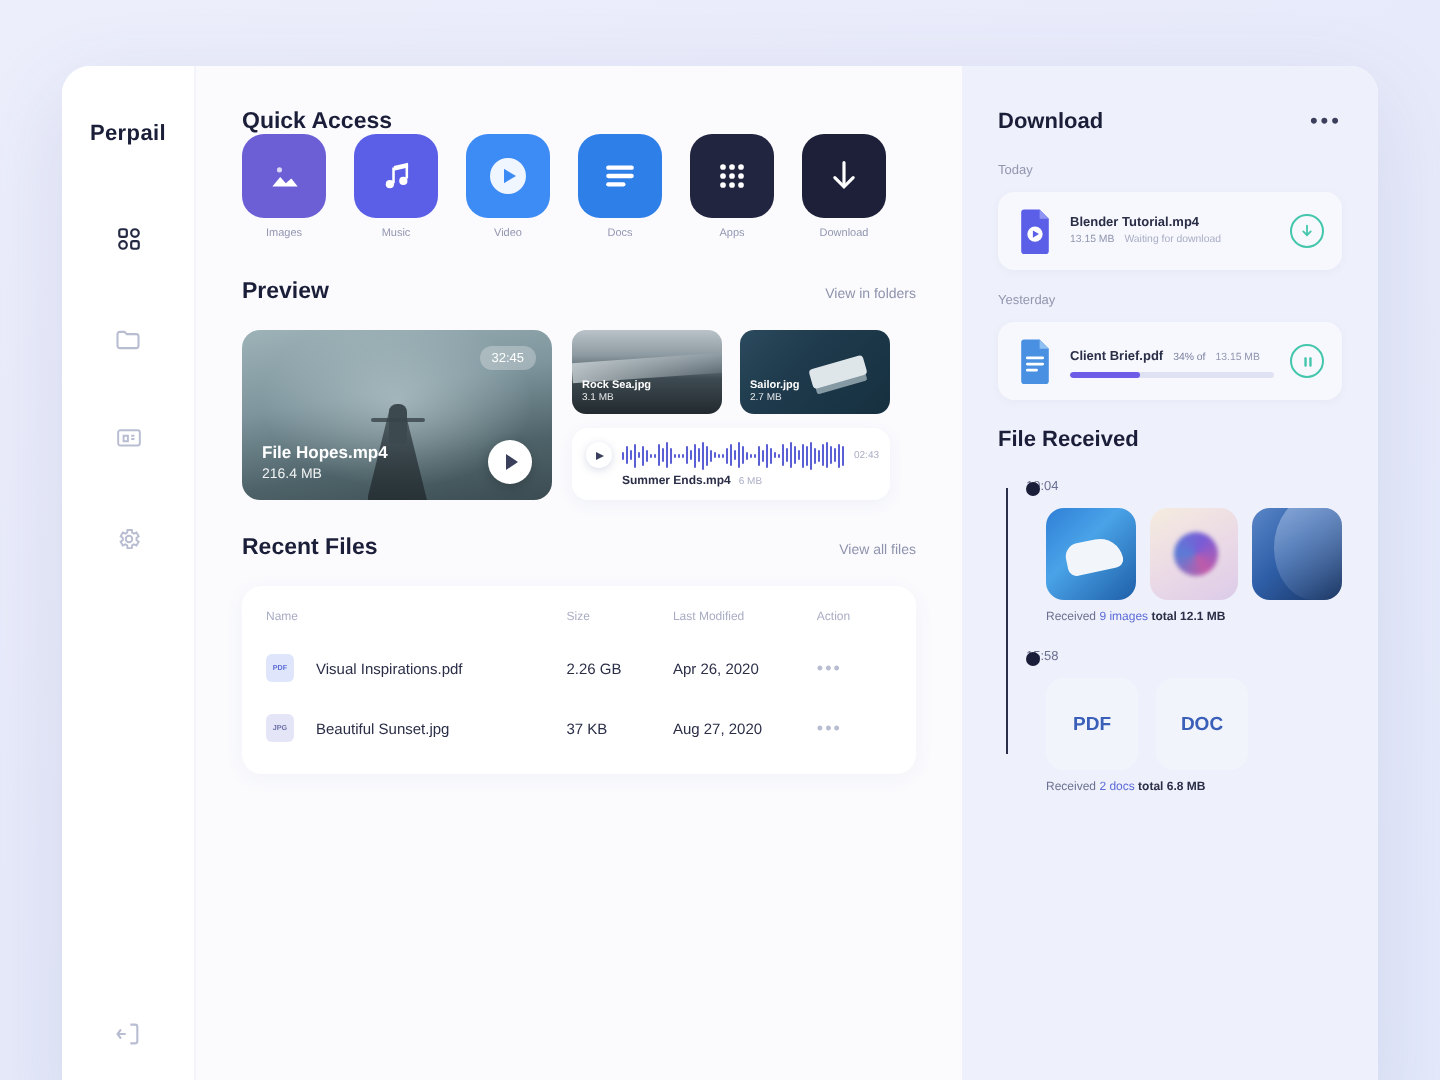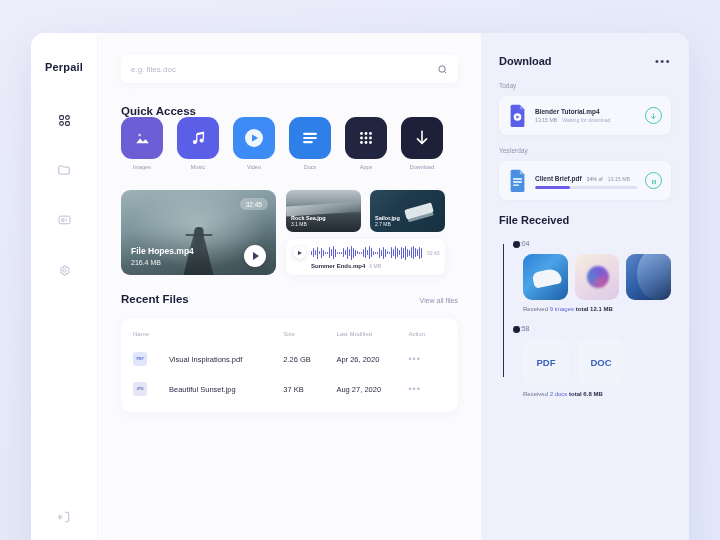--- a/index.html
+++ b/index.html
@@ -204,21 +204,21 @@
     background: #fff; border-radius: 10px;
     box-shadow: 0 2px 10px rgba(90,100,160,.06);
     padding: 4px 12px 8px 12px;
   }
   table { width: 100%; border-collapse: collapse; }
   th {
     font-size: 6px; color: #a9adc4; font-weight: normal;
     text-align: left; padding: 9px 0 7px 0;
   }
   td { font-size: 7.5px; color: #2a2e47; padding: 8px 0; }
-  .file-cell { display: flex; align-items: center; gap: 22px; }
+  .file-cell { display: flex; align-items: center; gap: 11px; }
   .ftag {
     width: 14px; height: 14px; border-radius: 3px;
     display: flex; align-items: center; justify-content: center;
     font-size: 3.6px; font-weight: bold; color: #fff;
   }
   .ftag.pdf { background: #dfe6fb; color: #5b6bd6; }
   .ftag.jpg { background: #e4e6f7; color: #6b70a8; }
   .dots { color: #b9bdd2; font-size: 9px; letter-spacing: 1px; cursor: pointer; }
 
   
@@ -355,29 +355,20 @@
           <path d="M14 4h4a2 2 0 0 1 2 2v12a2 2 0 0 1-2 2h-4"></path>
             <path d="M10 12H3"></path>
             <path d="M6 8l-3 4 3 4"></path>
         </svg>
       </span>
     </div>
   </div>
 
   <div class="main">
 
-    <div class="searchbar">
-      <input placeholder="e.g. files.doc" style="">
-      <span class="search-ico">
-        <svg width="11" height="11" viewBox="0 0 24 24" fill="none" stroke="currentColor" stroke-width="2">
-          <circle cx="11" cy="11" r="7"></circle>
-            <path d="M20 20l-3.5-3.5"></path>
-        </svg>
-      </span>
-    </div>
 
     <div class="sec-title">Quick Access</div>
     <div class="qa-row">
 
       <div class="qa-item">
         <div class="qa-tile" style="background:#6c5fd6">
           <svg width="19" height="19" viewBox="0 0 24 24" fill="#fff">
             <circle cx="8.5" cy="7.5" r="1.6" opacity=".75"></circle>
             <path d="M4 18l5-6 3.5 4L16 13l4 5z"></path>
           </svg>
@@ -440,20 +431,24 @@
         <div class="qa-tile" style="background:#1d2038">
           <svg width="20" height="20" viewBox="0 0 24 24" fill="none" stroke="#fff" stroke-width="1.9" stroke-linecap="round">
             <path d="M12 4v14"></path>
               <path d="M6.5 13l5.5 5.5L17.5 13"></path>
           </svg>
         </div>
         <div class="qa-label">Download</div>
       </div>
     </div>
 
+    <div class="sec-head">
+      <div class="sec-title">Preview</div>
+      <div class="sec-link">View in folders</div>
+    </div>
 
     <div class="preview-row">
       <div class="video-card">
         <div class="mist"></div>
         <div class="pier"></div>
         <div class="figure"></div>
         <div class="badge-time">32:45</div>
         <div class="video-meta">
           <div class="video-name">File Hopes.mp4</div>
           <div class="video-size">216.4 MB</div>

